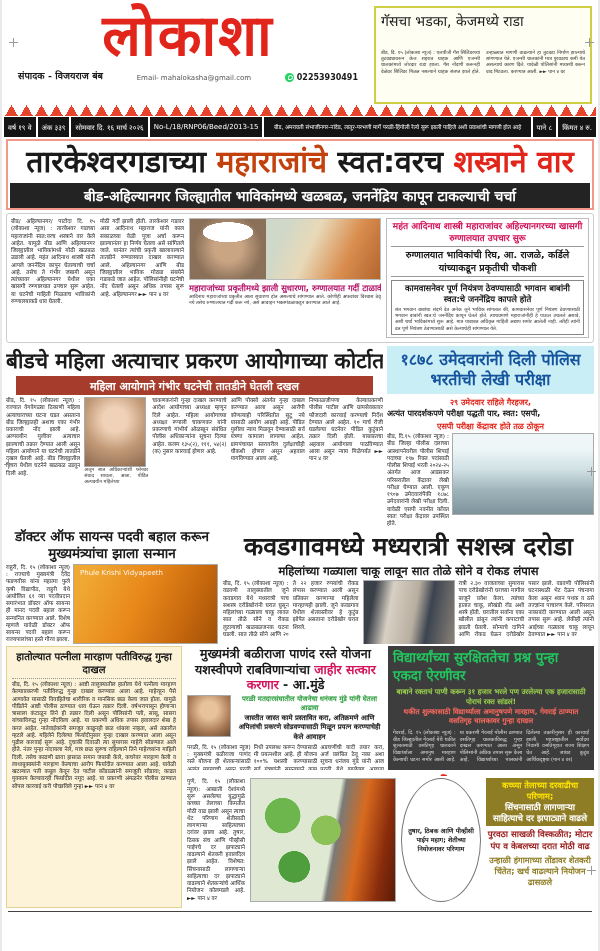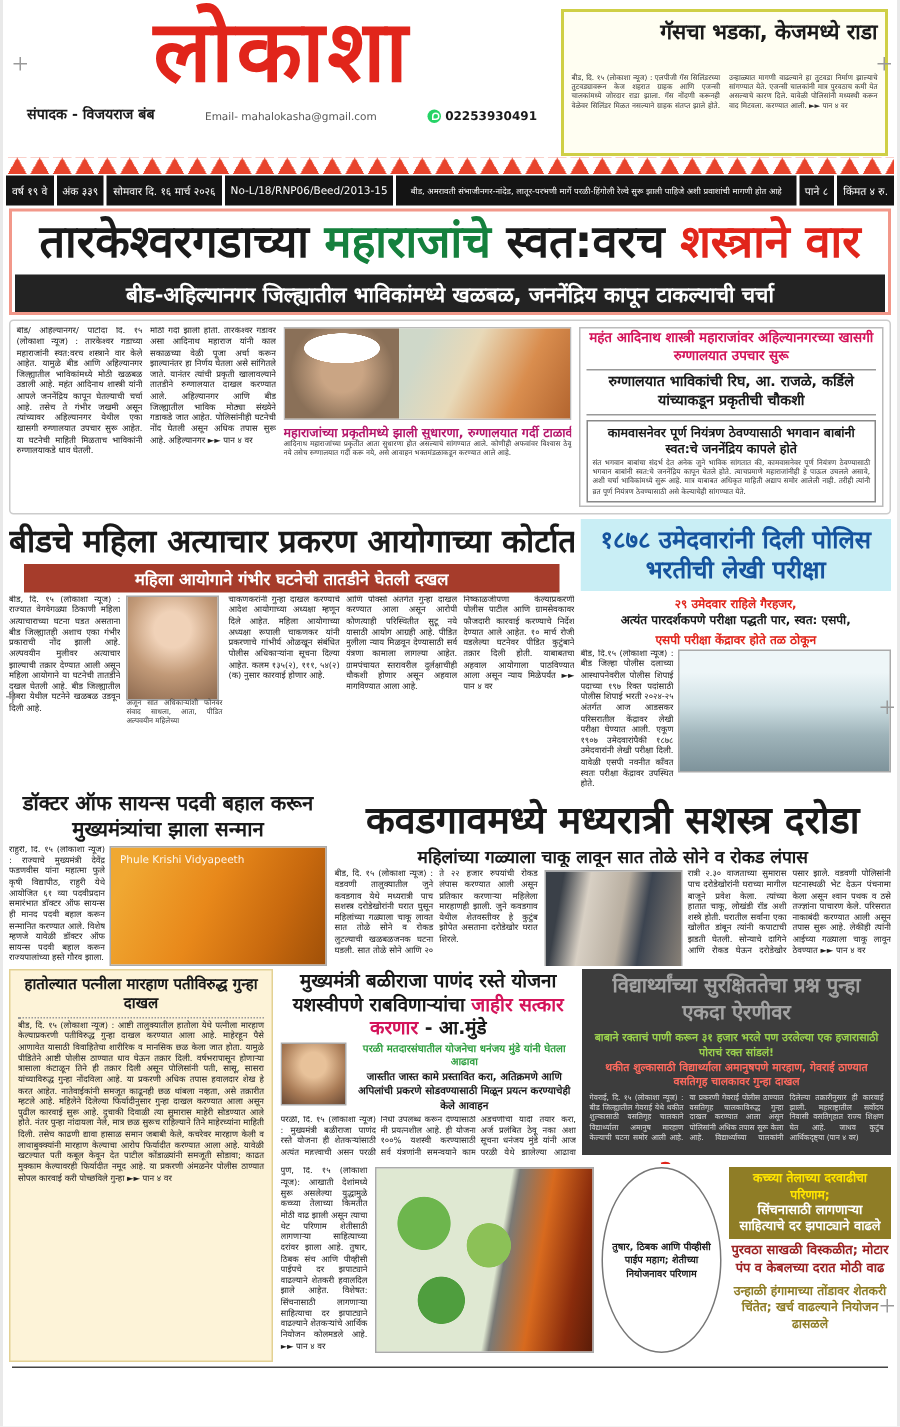--- a/index.html
+++ b/index.html
@@ -12,32 +12,32 @@
   .header{display:flex;height:104px;padding:6px 6px 0 6px;gap:6px}
   .mast{flex:1;text-align:center;position:relative}
   .mast-title{color:#e1251b;font-weight:bold;font-size:57px;line-height:1.05;letter-spacing:2px}
   .mast-row{display:flex;justify-content:space-between;align-items:flex-end;padding:0 10px;margin-top:3px}
   .editor{font-weight:bold;font-size:9.5px}
   .email{font-size:7px;color:#555}
   .phone{font-size:8px;font-weight:bold;display:flex;align-items:center;gap:3px}
   .wa{width:9px;height:9px;border-radius:50%;background:#25d366;display:inline-block;position:relative}
   .wa:after{content:"";position:absolute;left:3px;top:2.5px;width:3px;height:3px;border:1px solid #fff;border-radius:50% 50% 50% 0}
   .gas{width:218px;border:2px solid #cfcf46;background:#fffef2;padding:2px 5px}
-  .gas-h{font-size:14px;font-weight:bold;text-align:right;padding:1px 0 20px}
+  .gas-h{font-size:14px;font-weight:normal;text-align:left;padding:1px 0 20px}
   .gas-cols{column-count:2;column-gap:6px}
   
   .tri{height:11px;margin:1px 2px 0;background:conic-gradient(from 150deg at 50% 0%,#e8432b 0 60deg,transparent 60deg) 0 0/15px 11px repeat-x}
   
   .bar{height:20px;margin:1px 2px;display:flex;gap:2px}
   .bar span{background:#141414;color:#fff;font-size:7px;display:flex;align-items:center;justify-content:center;padding:0 4px;white-space:nowrap;overflow:hidden}
   .b-flex{flex:1;font-size:5.5px!important}
   
   .mainbox{border:2px solid #f2988a;margin:2px 4px;padding:3px 2px 0}
   .mainhead{font-size:30px;font-weight:bold;text-align:center;white-space:nowrap;overflow:hidden;line-height:1.2}
-  .c-orange{color:#15803d}.c-red{color:#e1251b}
+  .c-orange{color:#c2410c}.c-red{color:#e1251b}
   .mainsub{background:#232323;color:#fff;font-size:14px;font-weight:bold;text-align:center;padding:3px 0;margin-top:3px;white-space:nowrap;overflow:hidden}
   
   .lead{display:flex;gap:5px;margin:3px 4px;border:1px solid #ccc;border-radius:3px;padding:4px;height:130px;overflow:hidden}
   .lead-c{width:84px;overflow:hidden}
   .lead-mid{width:192px;overflow:hidden}
   .lead-photo{height:62px;display:flex;border:1px solid #bbb}
   .ph-guru{width:40%;background:radial-gradient(ellipse 60% 30% at 50% 22%,#fff 55%,transparent 56%),radial-gradient(circle at 50% 48%,#caa584 28%,#8a7058 70%);}
   .ph-hosp{width:60%;background:linear-gradient(115deg,#cfd8c9 15%,#e8d9b8 40%,#d98d4e 70%,#b3652f)}
   .lead-cap{color:#b5176b;font-weight:bold;font-size:8.4px;text-align:center;margin:2px 0 1px;white-space:nowrap;overflow:hidden}
   .lead-right{flex:1;border:1px solid #bbb;padding:2px 4px;overflow:hidden}
@@ -50,21 +50,21 @@
   .mah{flex:1;overflow:hidden}
   .mah-head{font-size:21px;font-weight:bold;text-align:center;white-space:nowrap;overflow:hidden}
   .mah-bar{background:#a63c2b;color:#fff;font-weight:bold;font-size:11px;text-align:center;padding:2px 0;margin:2px 10px;white-space:nowrap;overflow:hidden}
   .mah-sub{font-size:10.5px;font-weight:bold;text-align:center;line-height:1.3;margin:1px 6px}
   .mah-body{display:flex;gap:4px;margin-top:2px}
   .mah-photo{width:62px;height:70px;border:1px solid #aaa;background:radial-gradient(circle at 50% 32%,#f0d2b8 22%,#c29a78 55%,#8d6a50)}
   .mah-col{flex:1;overflow:hidden}
   .pol{width:207px;overflow:hidden}
   .pol-head{background:#c9eef5;color:#15539e;font-weight:bold;font-size:16px;text-align:center;line-height:1.25;padding:4px 2px}
   .pol-s1{color:#e1251b;font-size:8px;font-weight:bold;text-align:center;margin-top:2px}
-  .pol-s2{font-size:8px;font-weight:bold;text-align:center}
+  .pol-s2{font-size:8px;font-weight:bold;text-align:left}
   .pol-body{display:flex;gap:3px;margin-top:2px}
   .pol-col{width:62px;overflow:hidden}
   .pol-photo{flex:1;height:82px;border:1px solid #aaa;background:linear-gradient(#eef6f8 18%,#cfe0e4 45%,#9fb4ba 70%,#7e939b)}
   
   .sec3{display:flex;gap:5px;margin:2px 4px;height:116px;overflow:hidden}
   .doc{width:212px;overflow:hidden}
   .doc-head{font-size:13.5px;font-weight:bold;text-align:center;line-height:1.25}
   .doc-body{display:flex;gap:3px;margin-top:2px}
   .doc-col{width:64px;overflow:hidden}
   .doc-photo{flex:1;height:80px;border:1px solid #aaa;position:relative;background:linear-gradient(115deg,#f0a832 10%,#e8881a 45%,#c8690e 75%,#a05008)}
@@ -84,21 +84,21 @@
   .mukh{flex:1;overflow:hidden}
   .mukh-head{font-size:12.5px;font-weight:bold;text-align:center;line-height:1.25}
   .c-pink{color:#d4145a}
   .mukh-mid{display:flex;gap:4px;margin-top:2px;align-items:flex-start}
   .mukh-photo{width:44px;height:42px;border:1px solid #aaa;background:radial-gradient(circle at 50% 35%,#e8c29a 25%,#a87a55 65%,#6a4a35)}
   .mukh-green{color:#2e9e3e;font-size:6.8px;font-weight:bold;text-align:center;line-height:1.35}
   .mukh-black{font-size:6.8px;font-weight:bold;text-align:center;line-height:1.35;margin-top:1px}
   .mukh-cols{display:flex;gap:3px;margin-top:2px}
   .mukh-col{flex:1;overflow:hidden}
   .vid{width:206px;background:#3d3d3d;color:#eee;padding:3px 5px;overflow:hidden}
-  .vid-head{font-size:13.5px;font-weight:bold;text-align:center;line-height:1.3;color:#a3a3a3}
+  .vid-head{font-size:13.5px;font-weight:bold;line-height:1.3;color:#22c55e}
   .vid-green{color:#9bd14e;font-size:7.2px;font-weight:bold;text-align:center;line-height:1.35;margin-top:3px}
   .vid-red{color:#ff6a5e;font-size:7.2px;font-weight:bold;text-align:center;line-height:1.35}
   .vid-body{font-size:5px;line-height:1.35;column-count:3;column-gap:4px;margin-top:3px;text-align:justify;color:#ddd}
   .yud{height:132px;display:flex;flex-direction:column;overflow:hidden}
   .yud-head{font-size:25px;font-weight:bold;text-align:center;white-space:nowrap;overflow:hidden}
   .yud-row{display:flex;gap:5px;flex:1;margin-top:2px}
   .yud-col{width:58px;overflow:hidden}
   .yud-photo{width:146px;border:1px solid #aaa;background:
      radial-gradient(circle 18px at 22% 30%,#6db64d 97%,transparent),
      radial-gradient(circle 16px at 30% 72%,#4f9e3e 97%,transparent),

